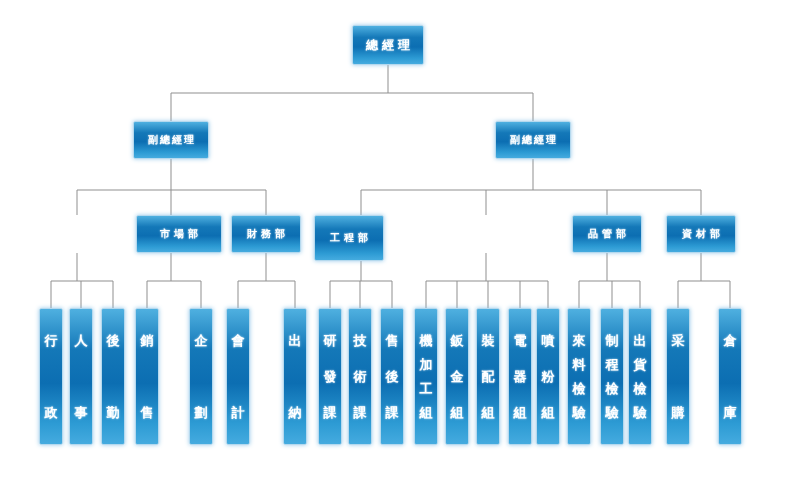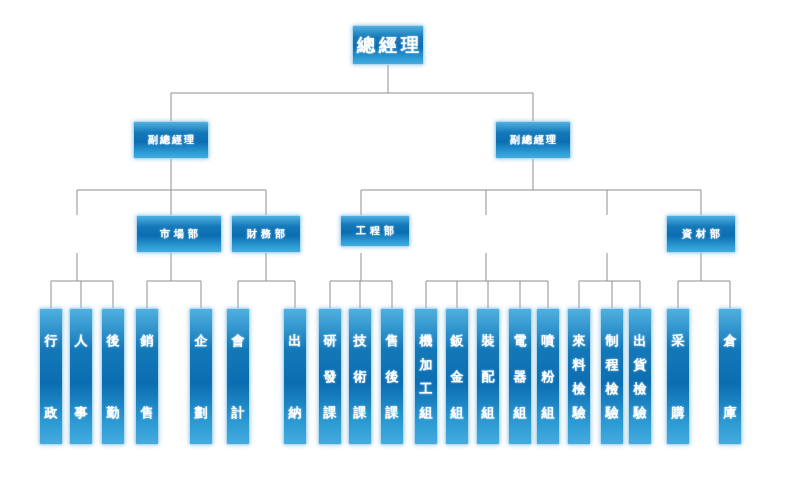--- a/index.html
+++ b/index.html
@@ -10,21 +10,21 @@
   .box {
     position:absolute; box-sizing:border-box;
     display:flex; align-items:center; justify-content:center;
     color:#ffffff; font-weight:bold;
     background:linear-gradient(180deg,#4FB0E0 0%, #1478B8 30%, #0C6EB2 55%, #2D9BD4 85%, #45ABDF 100%);
     border:1px solid #B5D9EE; border-radius:2px;
     box-shadow:0 0 4px rgba(130,190,230,0.8);
     text-shadow:0 0 2px rgba(225,243,255,0.95);
   }
   .hbox { font-size:10px; letter-spacing:4px; padding-left:4px; }
-  .root { font-size:18px;font-family:Liberation Mono, monospace; }
+  .root { font-size:12px;font-family:Liberation Mono, monospace; }
   .vbox {
     flex-direction:column; justify-content:space-between;
     padding:24px 0; font-size:13px; line-height:15px; letter-spacing:0;
   }
   .vbox span { display:block; text-align:center; }
 </style>
 </head>
 <body>
 
 <div class="canvas">
@@ -43,21 +43,22 @@
       M701 253 V281 M678 281 H730 M678 281 V308 M730 281 V308"></path>
   </svg>
 
   <div class="box hbox root" style="left:352px;top:25px;width:72px;height:40px">總經理</div>
 
   <div class="box hbox" style="left:133px;top:121px;width:76px;height:38px;letter-spacing:2px;padding-left:2px">副總經理</div>
   <div class="box hbox" style="left:495px;top:121px;width:76px;height:38px;letter-spacing:2px;padding-left:2px">副總經理</div>
 
   <div class="box hbox" style="left:136px;top:215px;width:86px;height:38px">市場部</div>
   <div class="box hbox" style="left:231px;top:215px;width:70px;height:38px">財務部</div>
-  <div class="box hbox" style="left:340px;top:215px;width:70px;height:32px">工程部</div>
+  <div class="box hbox" style="left:314px;top:215px;width:70px;height:46px">工程部</div>
+  <div class="box hbox" style="left:572px;top:215px;width:70px;height:38px">品管部</div>
   <div class="box hbox" style="left:666px;top:215px;width:70px;height:38px">資材部</div>
 
   <div class="box vbox" style="left:39px;top:308px;width:24px;height:137px">
       <span>行</span>
       <span>政</span>
     </div>
   <div class="box vbox" style="left:69px;top:308px;width:24px;height:137px">
       <span>人</span>
       <span>事</span>
     </div>

